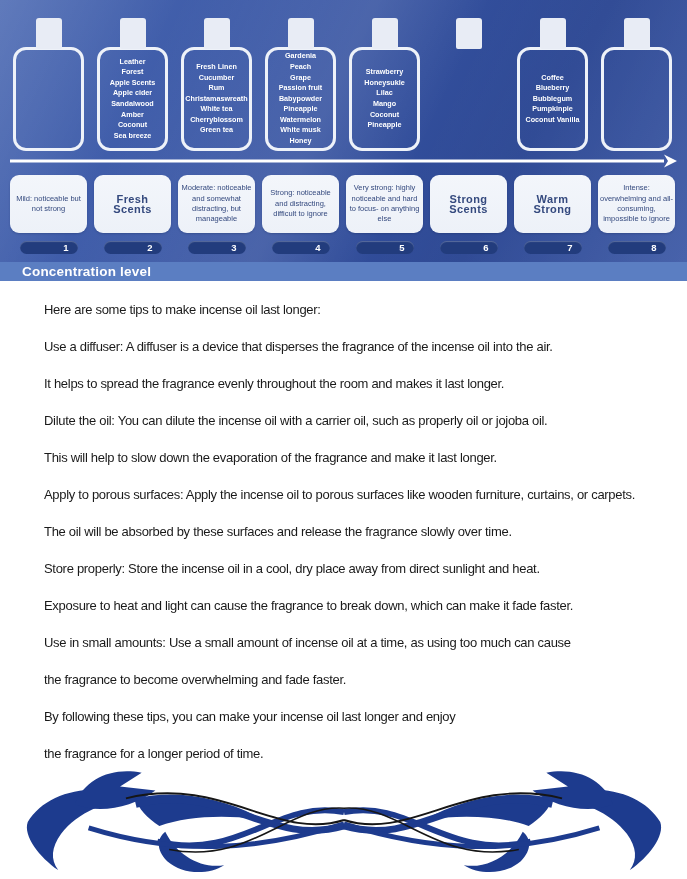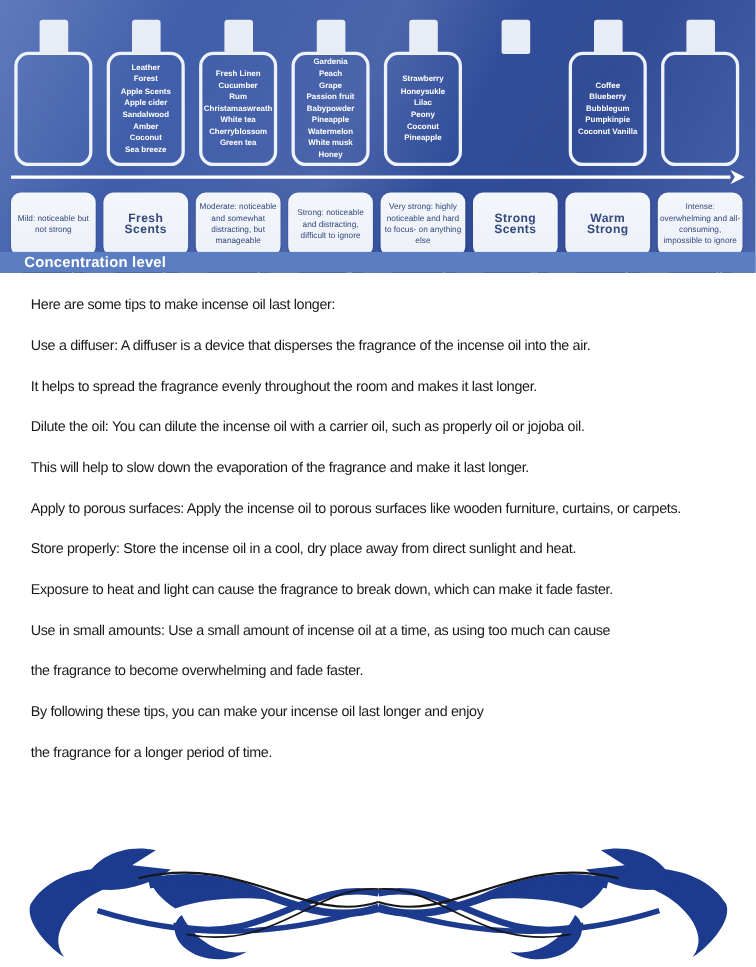--- a/index.html
+++ b/index.html
@@ -10,21 +10,21 @@
     --flourish:#1d3b8e; --tips-text:#1a1a1a;
   }
   *{margin:0;padding:0;box-sizing:border-box;}
   html,body{background:#ffffff;}
   body{
     width:687px;height:879px;overflow:hidden;position:relative;
     font-family:"Liberation Sans", sans-serif;
   }
   
   .panel{
-    position:relative;width:687px;height:248px;overflow:hidden;
+    position:relative;width:687px;height:281px;overflow:hidden;
     background:
       linear-gradient(115deg, rgba(255,255,255,0.12) 0%, rgba(255,255,255,0) 22%, rgba(255,255,255,0.10) 46%, rgba(255,255,255,0) 60%, rgba(255,255,255,0.08) 100%),
       linear-gradient(120deg, var(--panel-top) 0%, var(--panel-mid) 38%, var(--panel-deep) 72%, var(--panel-mid) 100%);
   }
   .bottles-row{position:absolute;top:18px;left:10px;right:10px;display:flex;gap:7px;}
   .bottle-cell{width:77px;display:flex;flex-direction:column;align-items:center;}
   .bottle-cap{width:26px;height:31px;background:var(--cap);border-radius:3px 3px 2px 2px;position:relative;z-index:2;}
   .bottle-body{
     margin-top:-2px;width:71px;height:104px;border:3.5px solid var(--outline);
     border-radius:13px;display:flex;flex-direction:column;justify-content:center;align-items:center;
@@ -51,21 +51,21 @@
   .pill-num{color:#fff;font-weight:bold;font-size:9.5px;line-height:13px;}
   .strip{
     position:absolute;bottom:0;left:0;right:0;height:19px;background:var(--strip);
     color:#fff;font-weight:bold;font-size:13.5px;line-height:19px;padding-left:22px;
     letter-spacing:0.2px;
   }
   
   .tips{margin:21px 0 0 28px;}
   .tip-line{
     font-size:13px;line-height:16px;letter-spacing:-0.3px;color:var(--tips-text);
-    margin:0 0 21px 0;white-space:nowrap;
+    margin:0 0 21px 16px;white-space:nowrap;
   }
   
   .flourish-wrap{position:absolute;left:0;right:0;bottom:4px;display:flex;justify-content:center;}
 </style>
 </head>
 <body>
 
 <div class="panel">
 
   <div class="bottles-row">
@@ -111,21 +111,21 @@
           <div class="scent-line">White musk</div>
           <div class="scent-line">Honey</div>
         </div>
       </div>
       <div class="bottle-cell">
         <div class="bottle-cap"></div>
         <div class="bottle-body">
           <div class="scent-line">Strawberry</div>
           <div class="scent-line">Honeysukle</div>
           <div class="scent-line">Lilac</div>
-          <div class="scent-line">Peony</div>
+          <div class="scent-line">Mango</div>
           <div class="scent-line">Coconut</div>
           <div class="scent-line">Pineapple</div>
         </div>
       </div>
       <div class="bottle-cell">
         <div class="bottle-cap"></div>
       </div>
       <div class="bottle-cell">
         <div class="bottle-cap"></div>
         <div class="bottle-body">
@@ -222,20 +222,21 @@
   <div class="strip">Concentration level</div>
 </div>
 
 <div class="tips">
     <p class="tip-line">Here are some tips to make incense oil last longer:</p>
     <p class="tip-line">Use a diffuser: A diffuser is a device that disperses the fragrance of the incense oil into the air.</p>
     <p class="tip-line">It helps to spread the fragrance evenly throughout the room and makes it last longer.</p>
     <p class="tip-line">Dilute the oil: You can dilute the incense oil with a carrier oil, such as properly oil or jojoba oil.</p>
     <p class="tip-line">This will help to slow down the evaporation of the fragrance and make it last longer.</p>
     <p class="tip-line">Apply to porous surfaces: Apply the incense oil to porous surfaces like wooden furniture, curtains, or carpets.</p>
+    <p class="tip-line">The oil will be absorbed by these surfaces and release the fragrance slowly over time.</p>
     <p class="tip-line">Store properly: Store the incense oil in a cool, dry place away from direct sunlight and heat.</p>
     <p class="tip-line">Exposure to heat and light can cause the fragrance to break down, which can make it fade faster.</p>
     <p class="tip-line">Use in small amounts: Use a small amount of incense oil at a time, as using too much can cause</p>
     <p class="tip-line">the fragrance to become overwhelming and fade faster.</p>
     <p class="tip-line">By following these tips, you can make your incense oil last longer and enjoy</p>
     <p class="tip-line">the fragrance for a longer period of time.</p>
   </div>
 
 <div class="flourish-wrap">
   <svg width="664" height="110" viewBox="0 0 660 112">

